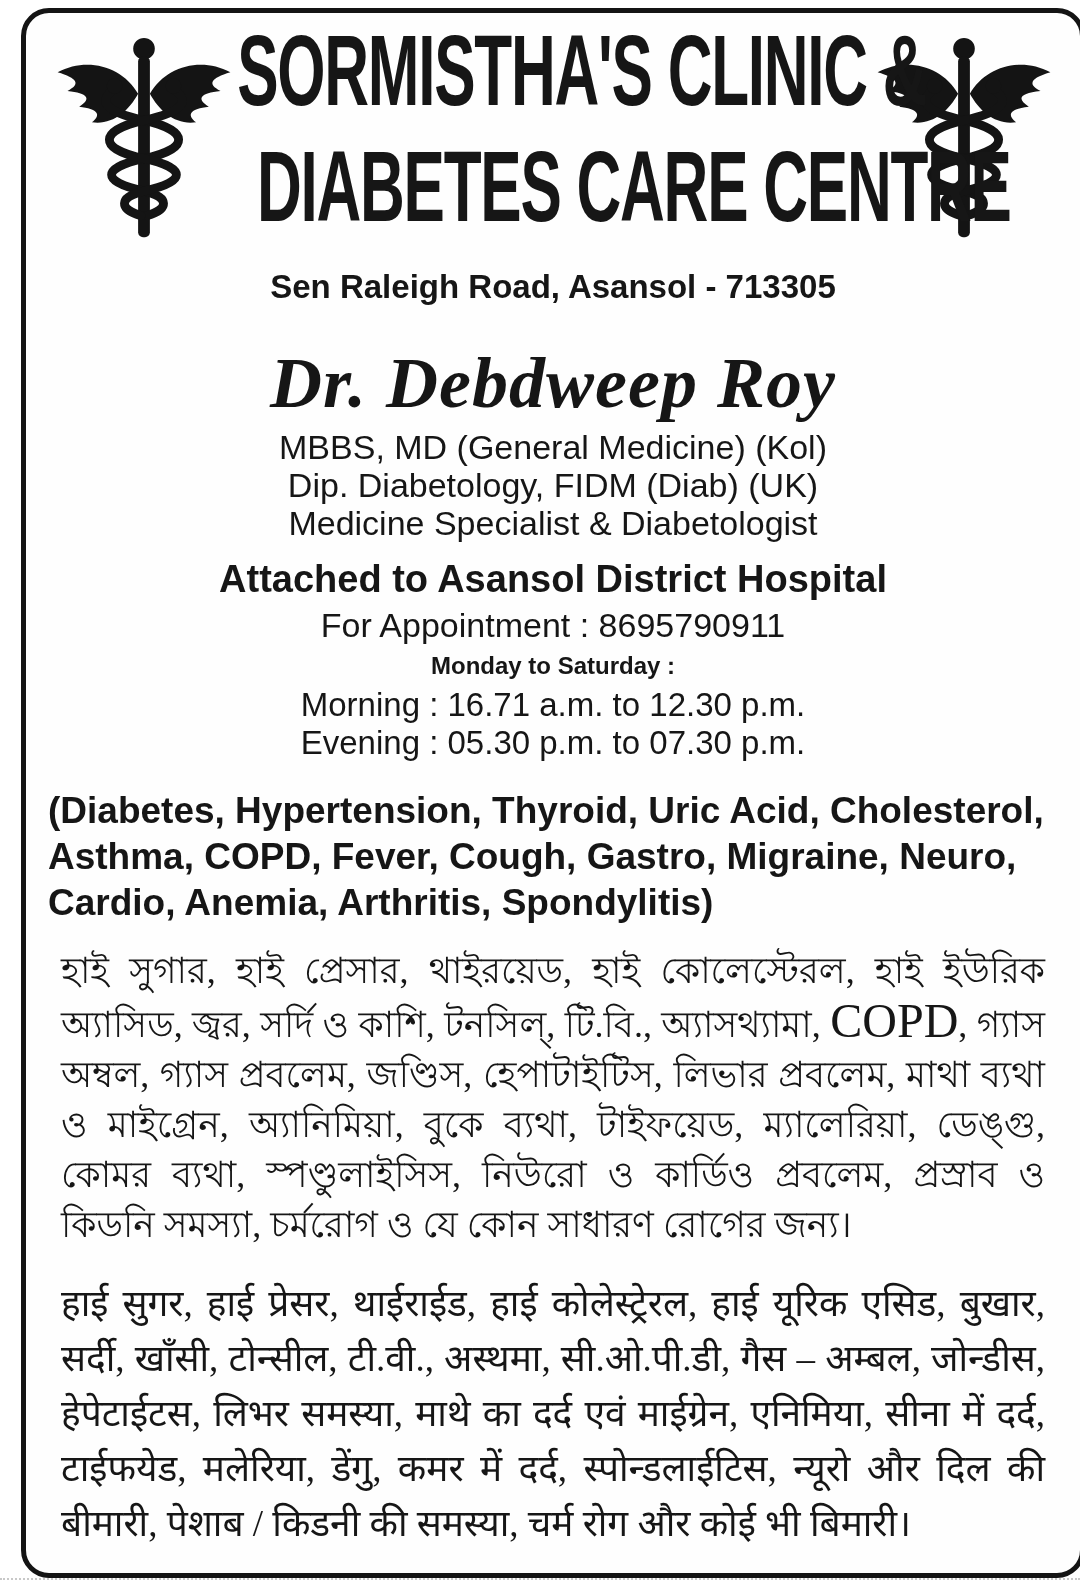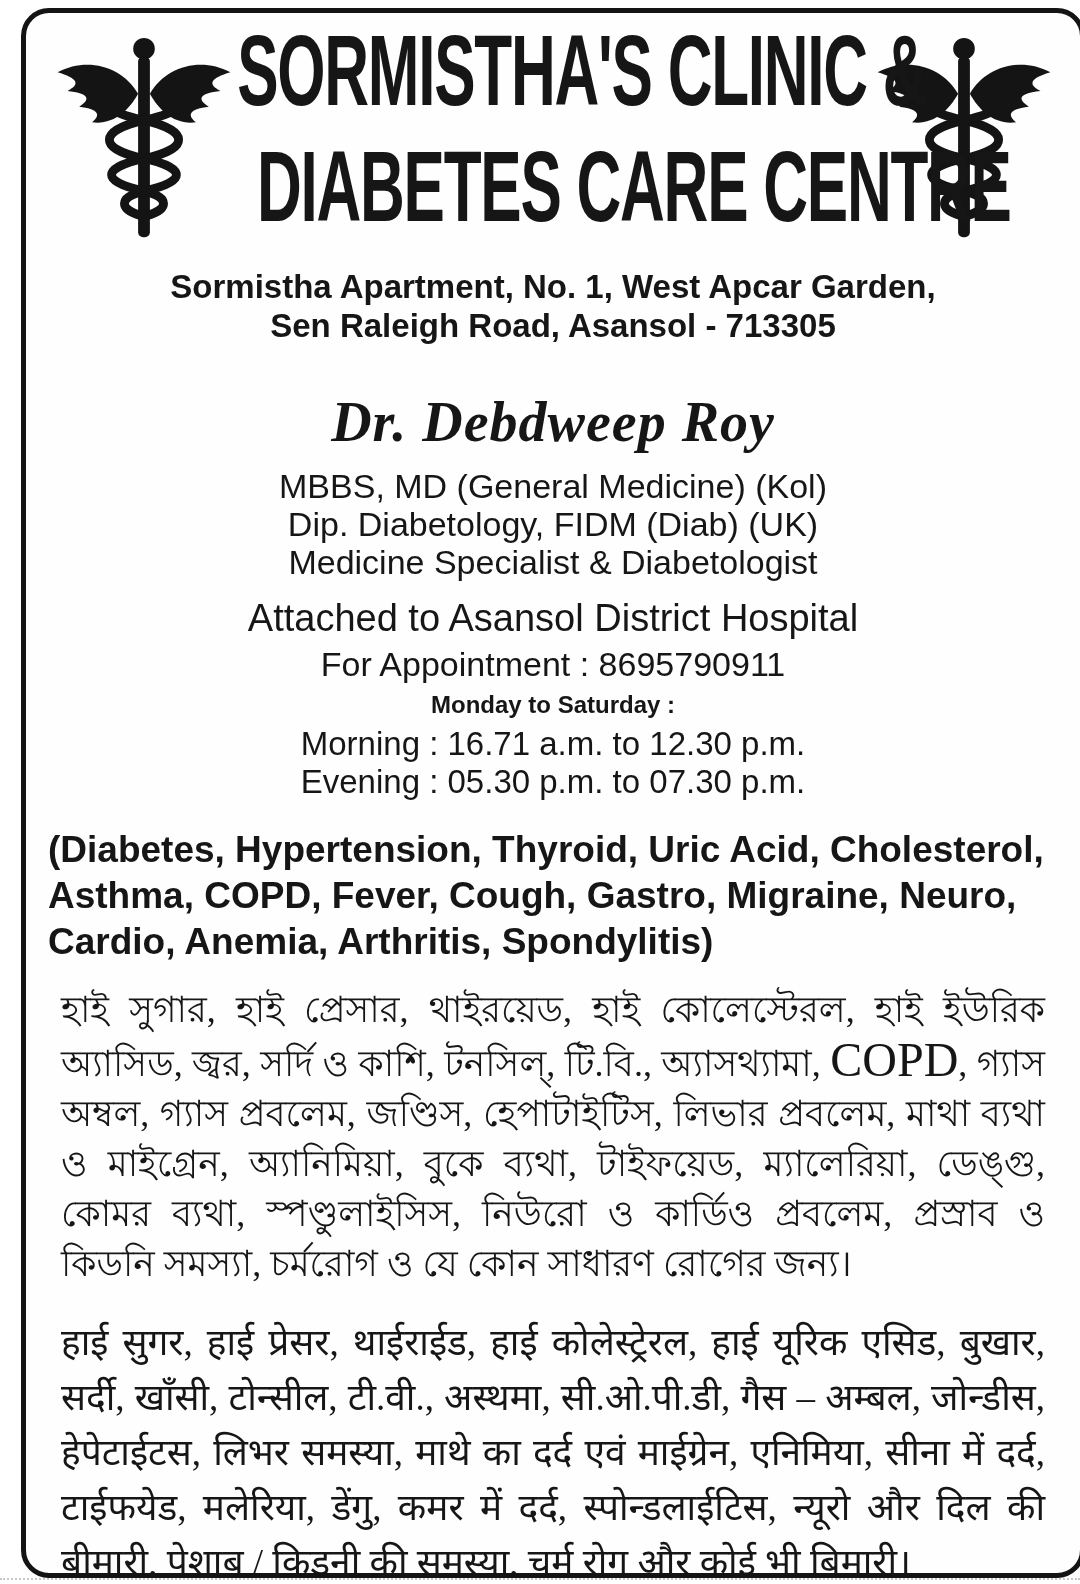--- a/index.html
+++ b/index.html
@@ -36,27 +36,27 @@
     transform-origin:center;
   }
   .address-block { margin-top:8px; }
   .address-line {
     font-size:33px; font-weight:700; line-height:39px;
   }
   .doctor-name {
     margin-top:32px;
     font-family:"Liberation Serif", serif;
     font-style:italic; font-weight:700;
-    font-size:56px; line-height:90px;
+    font-size:72px; line-height:90px;
     letter-spacing:1px;
   }
   .qual-line { font-size:34px; line-height:38px; }
   .attach-line {
     margin-top:15px;
-    font-size:38px; font-weight:400; line-height:44px;
+    font-size:38px; font-weight:700; line-height:44px;
   }
   .appt-line { margin-top:4px; font-size:34px; line-height:40px; }
   .sched-head { font-size:24px; font-weight:700; line-height:41px; }
   .sched-line { font-size:33px; line-height:38px; }
   .conditions-en {
     margin:26px auto 0;
     width:1010px;
     font-size:37px; font-weight:700; line-height:46px;
     text-align:left;
   }
@@ -107,21 +107,20 @@
   </svg>
 
   <div class="title-line">
     <span class="stretch">SORMISTHA'S CLINIC &amp;</span>
   </div>
   <div class="title-line">
     <span class="stretch">DIABETES CARE CENTRE</span>
   </div>
 
   <div class="address-block">
-    <div class="address-line">Sormistha Apartment, No. 1, West Apcar Garden,</div>
     <div class="address-line">Sen Raleigh Road, Asansol - 713305</div>
   </div>
 
   <div class="doctor-name">Dr. Debdweep Roy</div>
   <div class="qual-line">MBBS, MD (General Medicine) (Kol)</div>
   <div class="qual-line">Dip. Diabetology, FIDM (Diab) (UK)</div>
   <div class="qual-line">Medicine Specialist &amp; Diabetologist</div>
 
   <div class="attach-line">Attached to Asansol District Hospital</div>
   <div class="appt-line">For Appointment : 8695790911</div>

